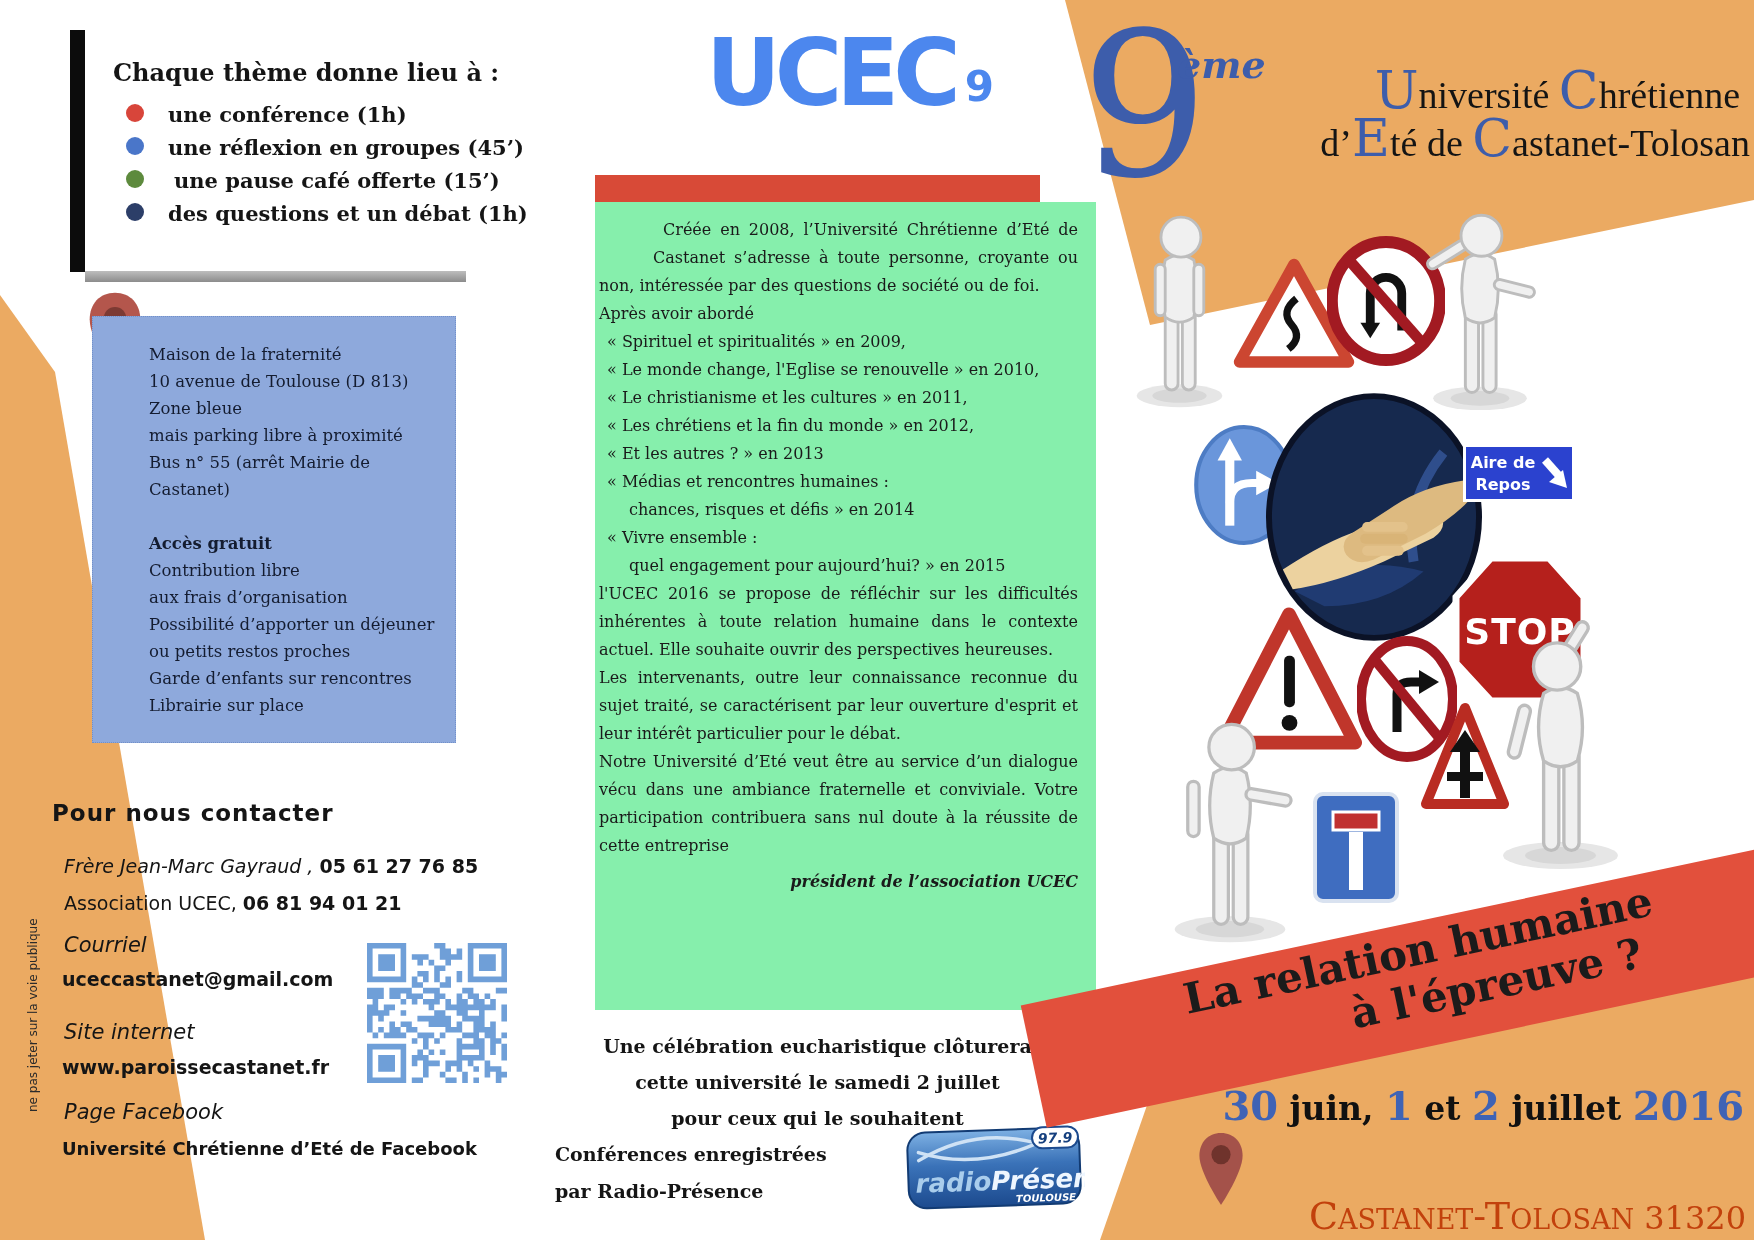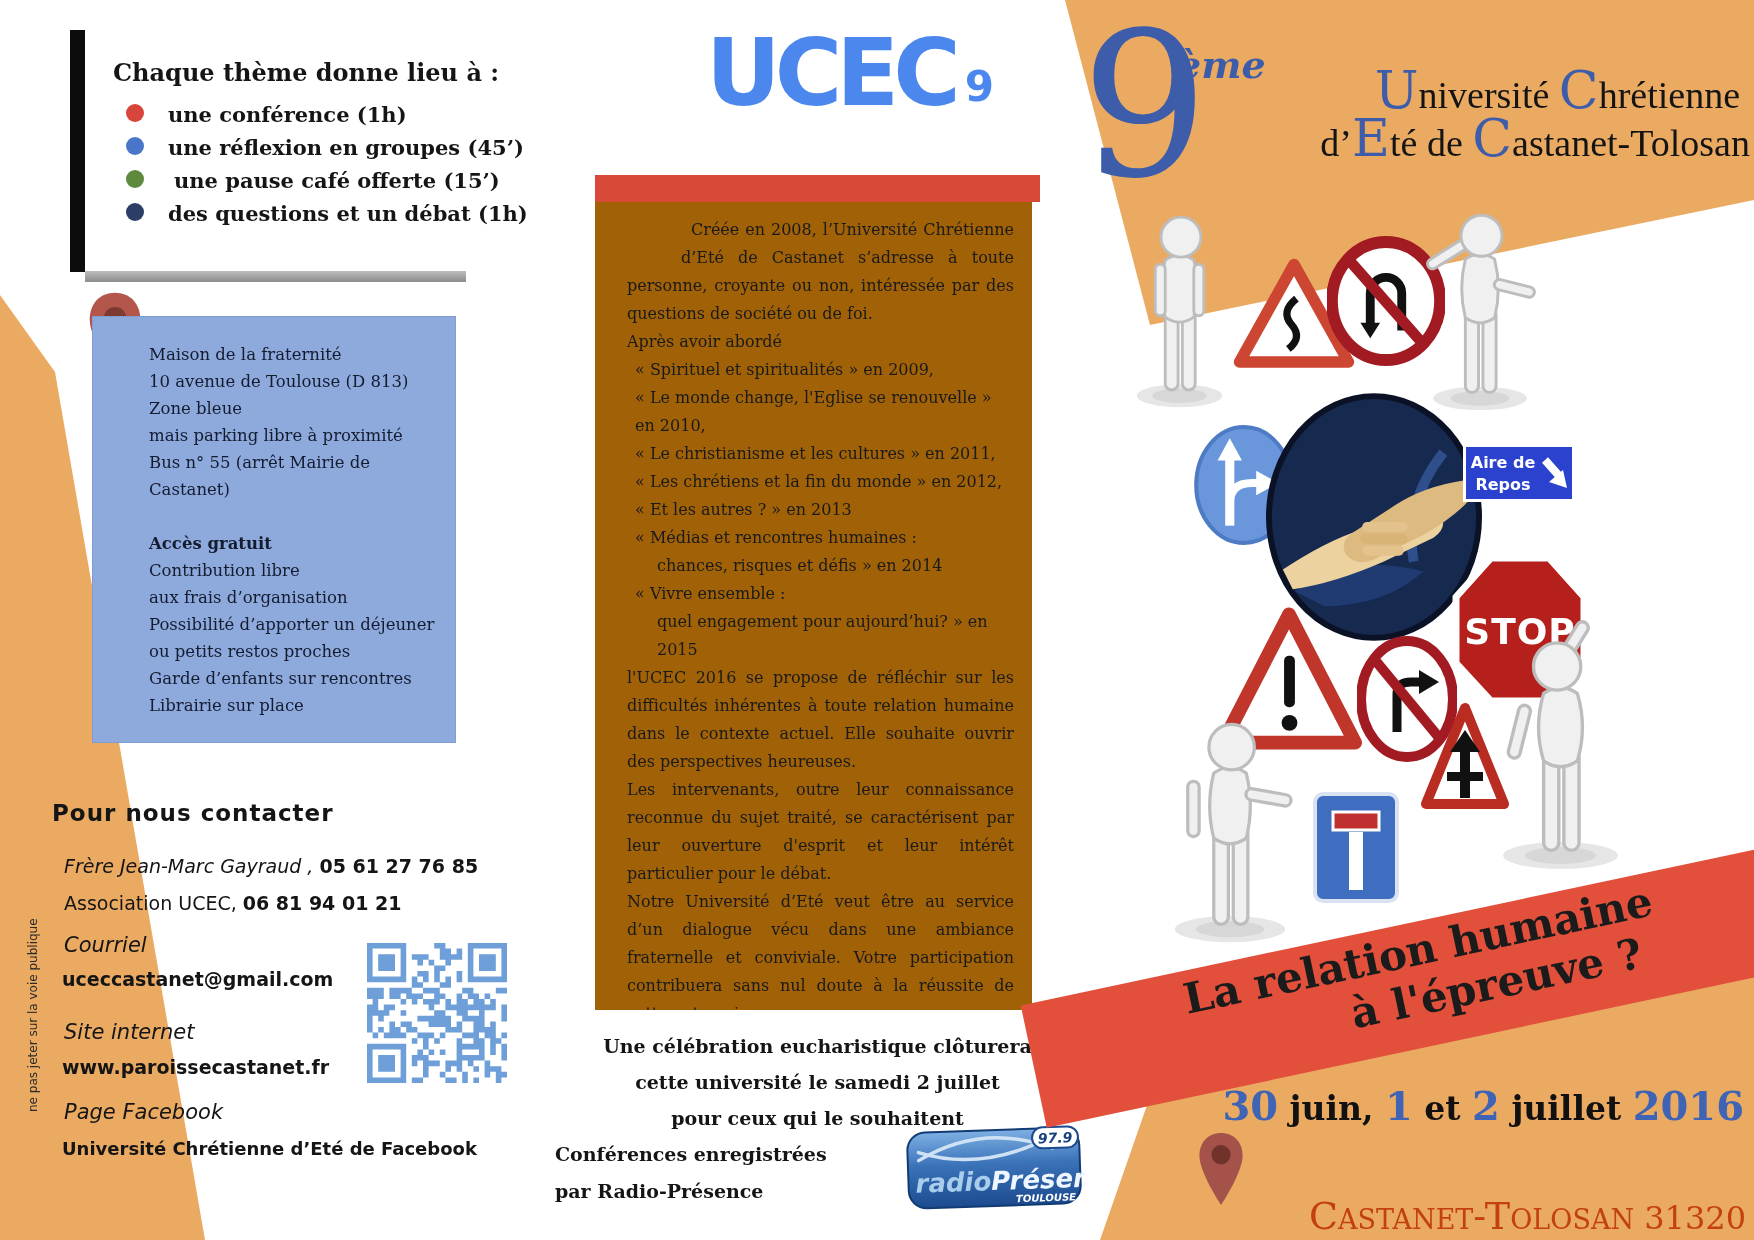--- a/index.html
+++ b/index.html
@@ -30,22 +30,22 @@
   .qr-wrap{left:367px;top:943px;width:140px;height:140px;}
 
   
   .ucec-logo{left:690px;top:28px;width:310px;text-align:center;
     font-family:"DejaVu Sans",sans-serif;font-weight:bold;font-size:92px;
     color:#4c87ee;letter-spacing:-6px;line-height:1;}
   .ucec-logo .sub9{font-size:42px;letter-spacing:0;position:relative;top:-4px;left:10px;}
   .red-strip{left:595px;top:175px;width:445px;height:27px;background:#d84a37;}
   .red-pennant{left:595px;top:202px;width:66px;height:40px;background:#d84a37;
     clip-path:polygon(0 0,100% 0,56% 100%);}
-  .beige-box{left:595px;top:202px;width:437px;height:808px;background:#a16207;
-    box-sizing:border-box;padding:14px 18px 0 32px;font-size:16px;line-height:28px;color:#1a1a1a;overflow:hidden;}
+  .beige-box{left:595px;top:202px;width:501px;height:808px;background:#86efac;
+    box-sizing:border-box;padding:14px 18px 0 4px;font-size:16px;line-height:28px;color:#1a1a1a;overflow:hidden;}
   .pennant-float{float:left;width:54px;height:48px;}
   .beige-box p{margin:0;text-align:justify;} .m-top16{margin-top:16px;} .m-top18{margin-top:18px;}
   .hist{margin-left:8px;} .hist.cont{margin-left:30px;}
   .signature{margin-top:8px;text-align:right;font-style:italic;font-weight:bold;line-height:27px;}
   .celebration{left:595px;top:1028px;width:445px;text-align:center;
     font-size:19px;font-weight:bold;line-height:36px;}
   .recording{left:555px;top:1136px;width:310px;text-align:left;font-size:19px;font-weight:bold;line-height:37px;}
   .radio-logo{left:903px;top:1116px;width:182px;height:102px;}
 
   

